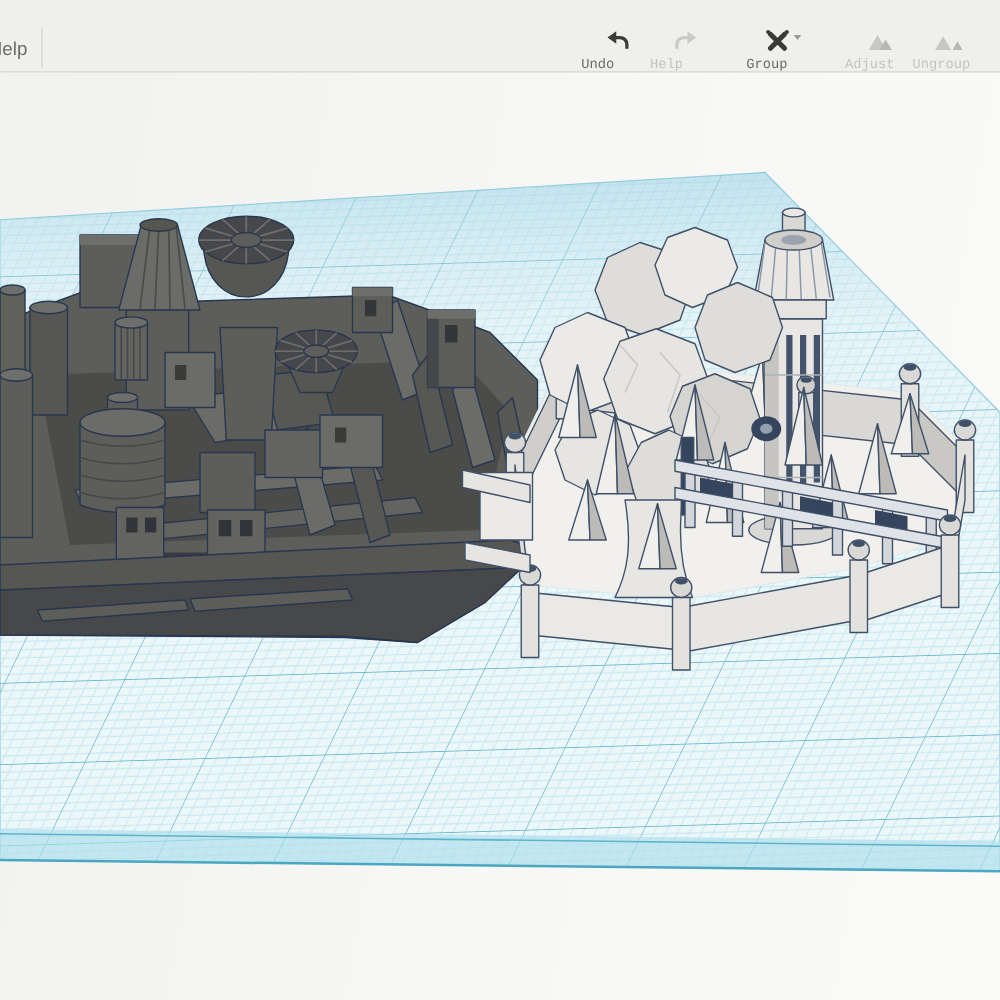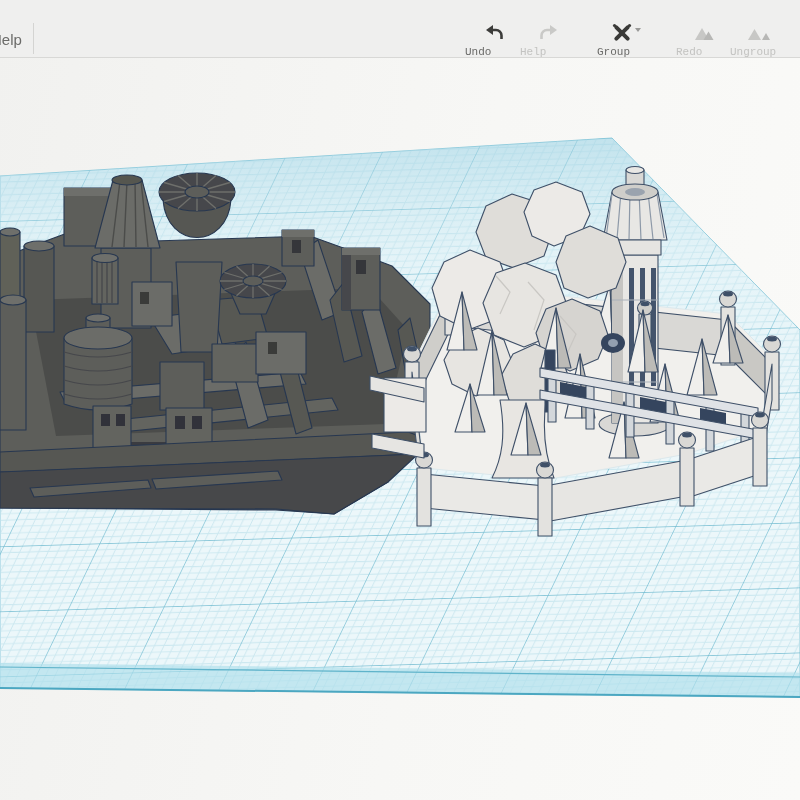--- a/index.html
+++ b/index.html
@@ -323,21 +323,21 @@
         <polygon points="25,7 31,7 28,11" fill="#9a9a98"></polygon>
       </svg>
       <span class="tb-label">Group</span>
     </div>
 
     <div class="tb-btn disabled" style="left:676px">
       <svg width="24" height="24" viewBox="0 0 24 24">
         <polygon points="2,19 9,7 16,19" fill="#c7c7c5"></polygon>
         <polygon points="10.5,19 15.5,10.5 20.5,19" fill="#b7b7b5"></polygon>
       </svg>
-      <span class="tb-label">Redo</span>
+      <span class="tb-label">Adjust</span>
     </div>
 
     <div class="tb-btn disabled" style="left:730px">
       <svg width="24" height="24" viewBox="0 0 24 24">
         <polygon points="1,19 7.5,8 14,19" fill="#c7c7c5"></polygon>
         <polygon points="15,19 19,12 23,19" fill="#b7b7b5"></polygon>
       </svg>
       <span class="tb-label">Ungroup</span>
     </div>
   </div>

